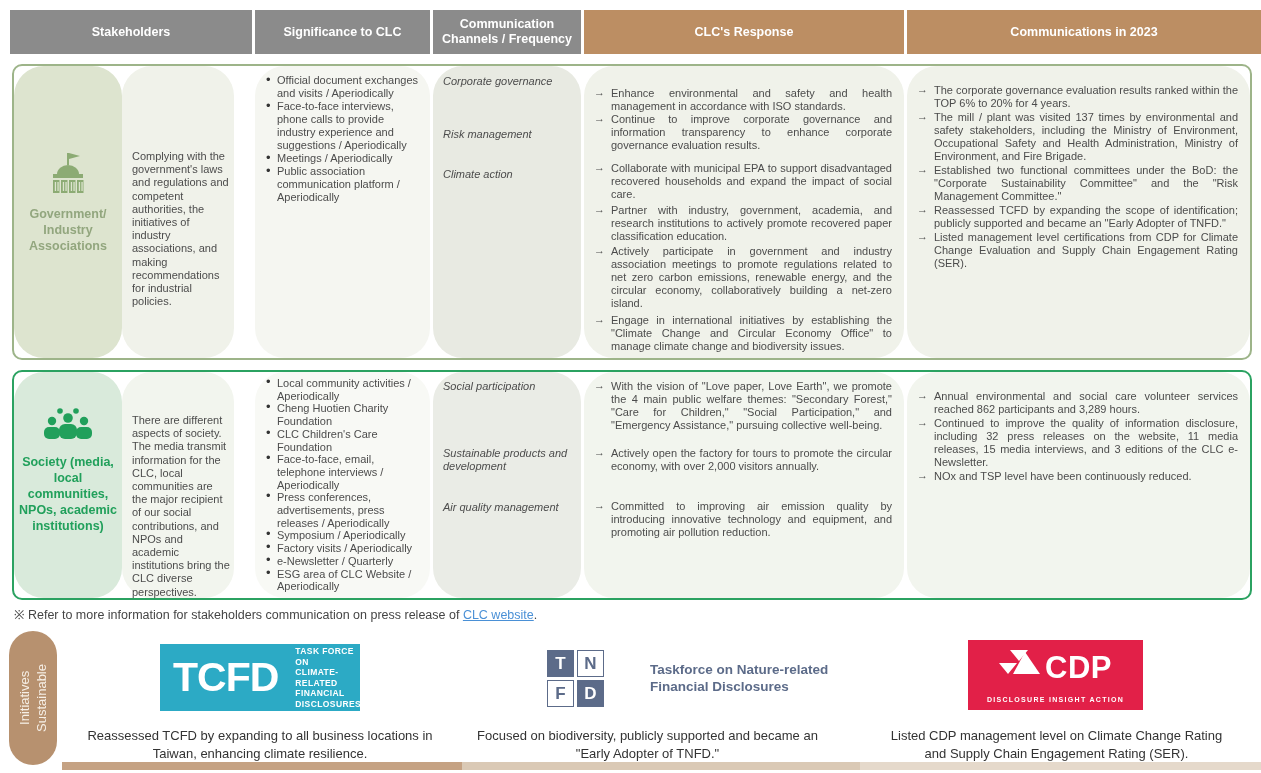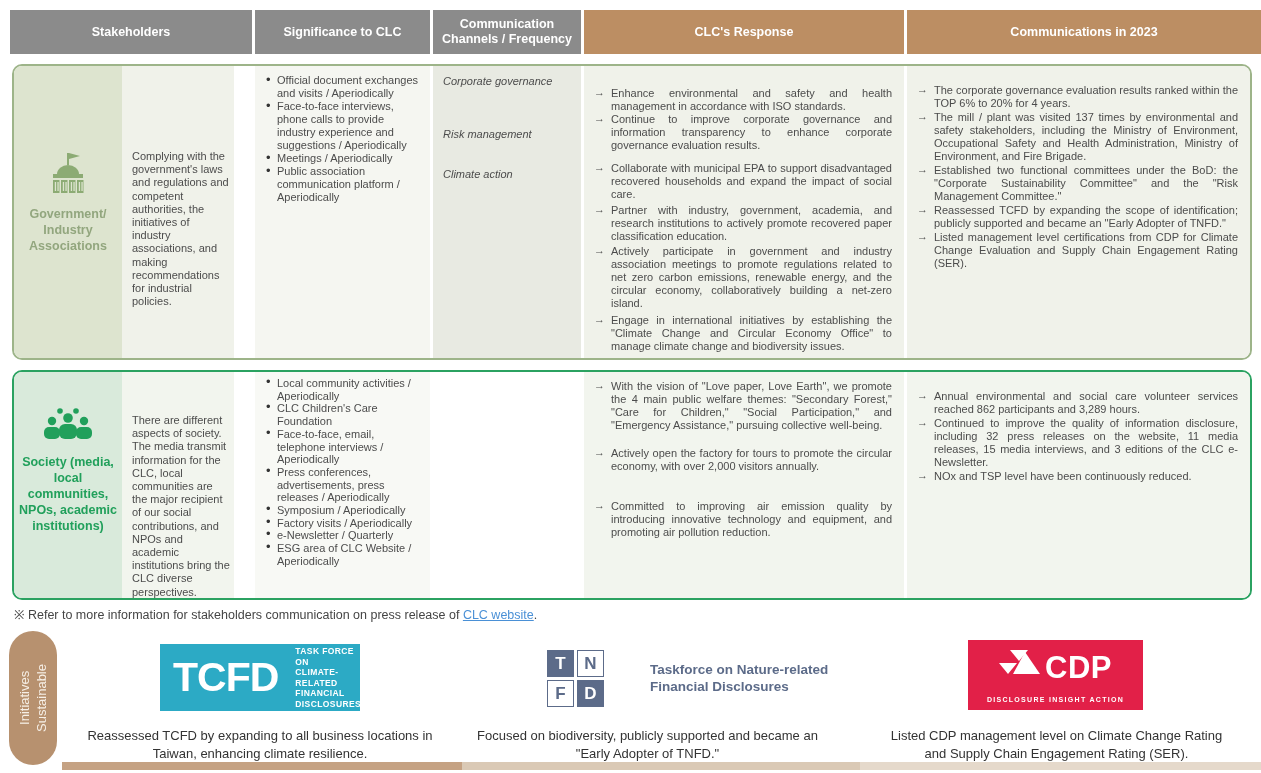--- a/index.html
+++ b/index.html
@@ -10,21 +10,21 @@
   
   .hdr { position:absolute; top:10px; height:44px; display:flex; align-items:center; justify-content:center;
          color:#fff; font-size:12.5px; font-weight:bold; text-align:center; line-height:15px; padding:0 8px; }
   .hdr.gray { background:#8b8b8b; }
   .hdr.tan  { background:#bc8e63; }
 
   
   .card { position:absolute; left:12px; width:1240px; background:#fff; border-radius:10px; overflow:hidden; }
   .card1 { top:64px;  height:296px; border:2px solid #9db489; }
   .card2 { top:370px; height:230px; border:2px solid #2ba261; }
-  .cell { position:absolute; top:0; bottom:0; }
+  .cell { position:absolute; top:0; bottom:0;border-radius:30px; }
   .stake   { left:0;    width:108px; }
   .desc    { left:108px; width:112px; padding:0 6px 0 10px; }
   .bullets { left:241px; width:175px; padding:0 6px 0 10px; }
   .topics  { left:419px; width:148px;font-style:italic; }
   .resp    { left:570px; width:320px; padding:8px 12px 0 10px; }
   .comms   { left:893px; width:343px; padding:18px 12px 0 10px; }
   .card1 .stake { background:#dde4cf; }
   .card1 .desc, .card1 .resp, .card1 .comms { background:#f0f2ea; }
   .card1 .bullets { background:#f5f6f1; }
   .card1 .topics  { background:#e8eae2; }
@@ -165,27 +165,33 @@
         </svg>
       </span>
       <div class="stake-label" style="top:82px;">Society (media, local communities, NPOs, academic institutions)</div>
     </div>
     <div class="cell desc">
       <div class="desc-text" style="top:42px;">There are different aspects of society. The media transmit information for the CLC, local communities are the major recipient of our social contributions, and NPOs and academic institutions bring the CLC diverse perspectives.</div>
     </div>
     <div class="cell bullets">
       <div style="height:5px;"></div>
       <div class="b-item">Local community activities / Aperiodically</div>
+      <div class="b-item">Cheng Huotien Charity Foundation</div>
       <div class="b-item">CLC Children's Care Foundation</div>
       <div class="b-item">Face-to-face, email, telephone interviews / Aperiodically</div>
       <div class="b-item">Press conferences, advertisements, press releases / Aperiodically</div>
       <div class="b-item">Symposium / Aperiodically</div>
       <div class="b-item">Factory visits / Aperiodically</div>
       <div class="b-item">e-Newsletter / Quarterly</div>
       <div class="b-item">ESG area of CLC Website / Aperiodically</div>
+    </div>
+    <div class="cell topics">
+      <div class="topic" style="top:8px;">Social participation</div>
+      <div class="topic" style="top:75px;">Sustainable products and development</div>
+      <div class="topic" style="top:129px;">Air quality management</div>
     </div>
     <div class="cell resp">
       <div class="arrow-item"><span>With the vision of "Love paper, Love Earth", we promote the 4 main public welfare themes: "Secondary Forest," "Care for Children," "Social Participation," and "Emergency Assistance," pursuing collective well-being.</span></div>
       <div class="arrow-item" style="margin-top:15px;"><span>Actively open the factory for tours to promote the circular economy, with over 2,000 visitors annually.</span></div>
       <div class="arrow-item" style="margin-top:27px;"><span>Committed to improving air emission quality by introducing innovative technology and equipment, and promoting air pollution reduction.</span></div>
     </div>
     <div class="cell comms">
       <div class="arrow-item"><span>Annual environmental and social care volunteer services reached 862 participants and 3,289 hours.</span></div>
       <div class="arrow-item" style="margin-top:1px;"><span>Continued to improve the quality of information disclosure, including 32 press releases on the website, 11 media releases, 15 media interviews, and 3 editions of the CLC e-Newsletter.</span></div>
       <div class="arrow-item" style="margin-top:1px;"><span>NOx and TSP level have been continuously reduced.</span></div>

